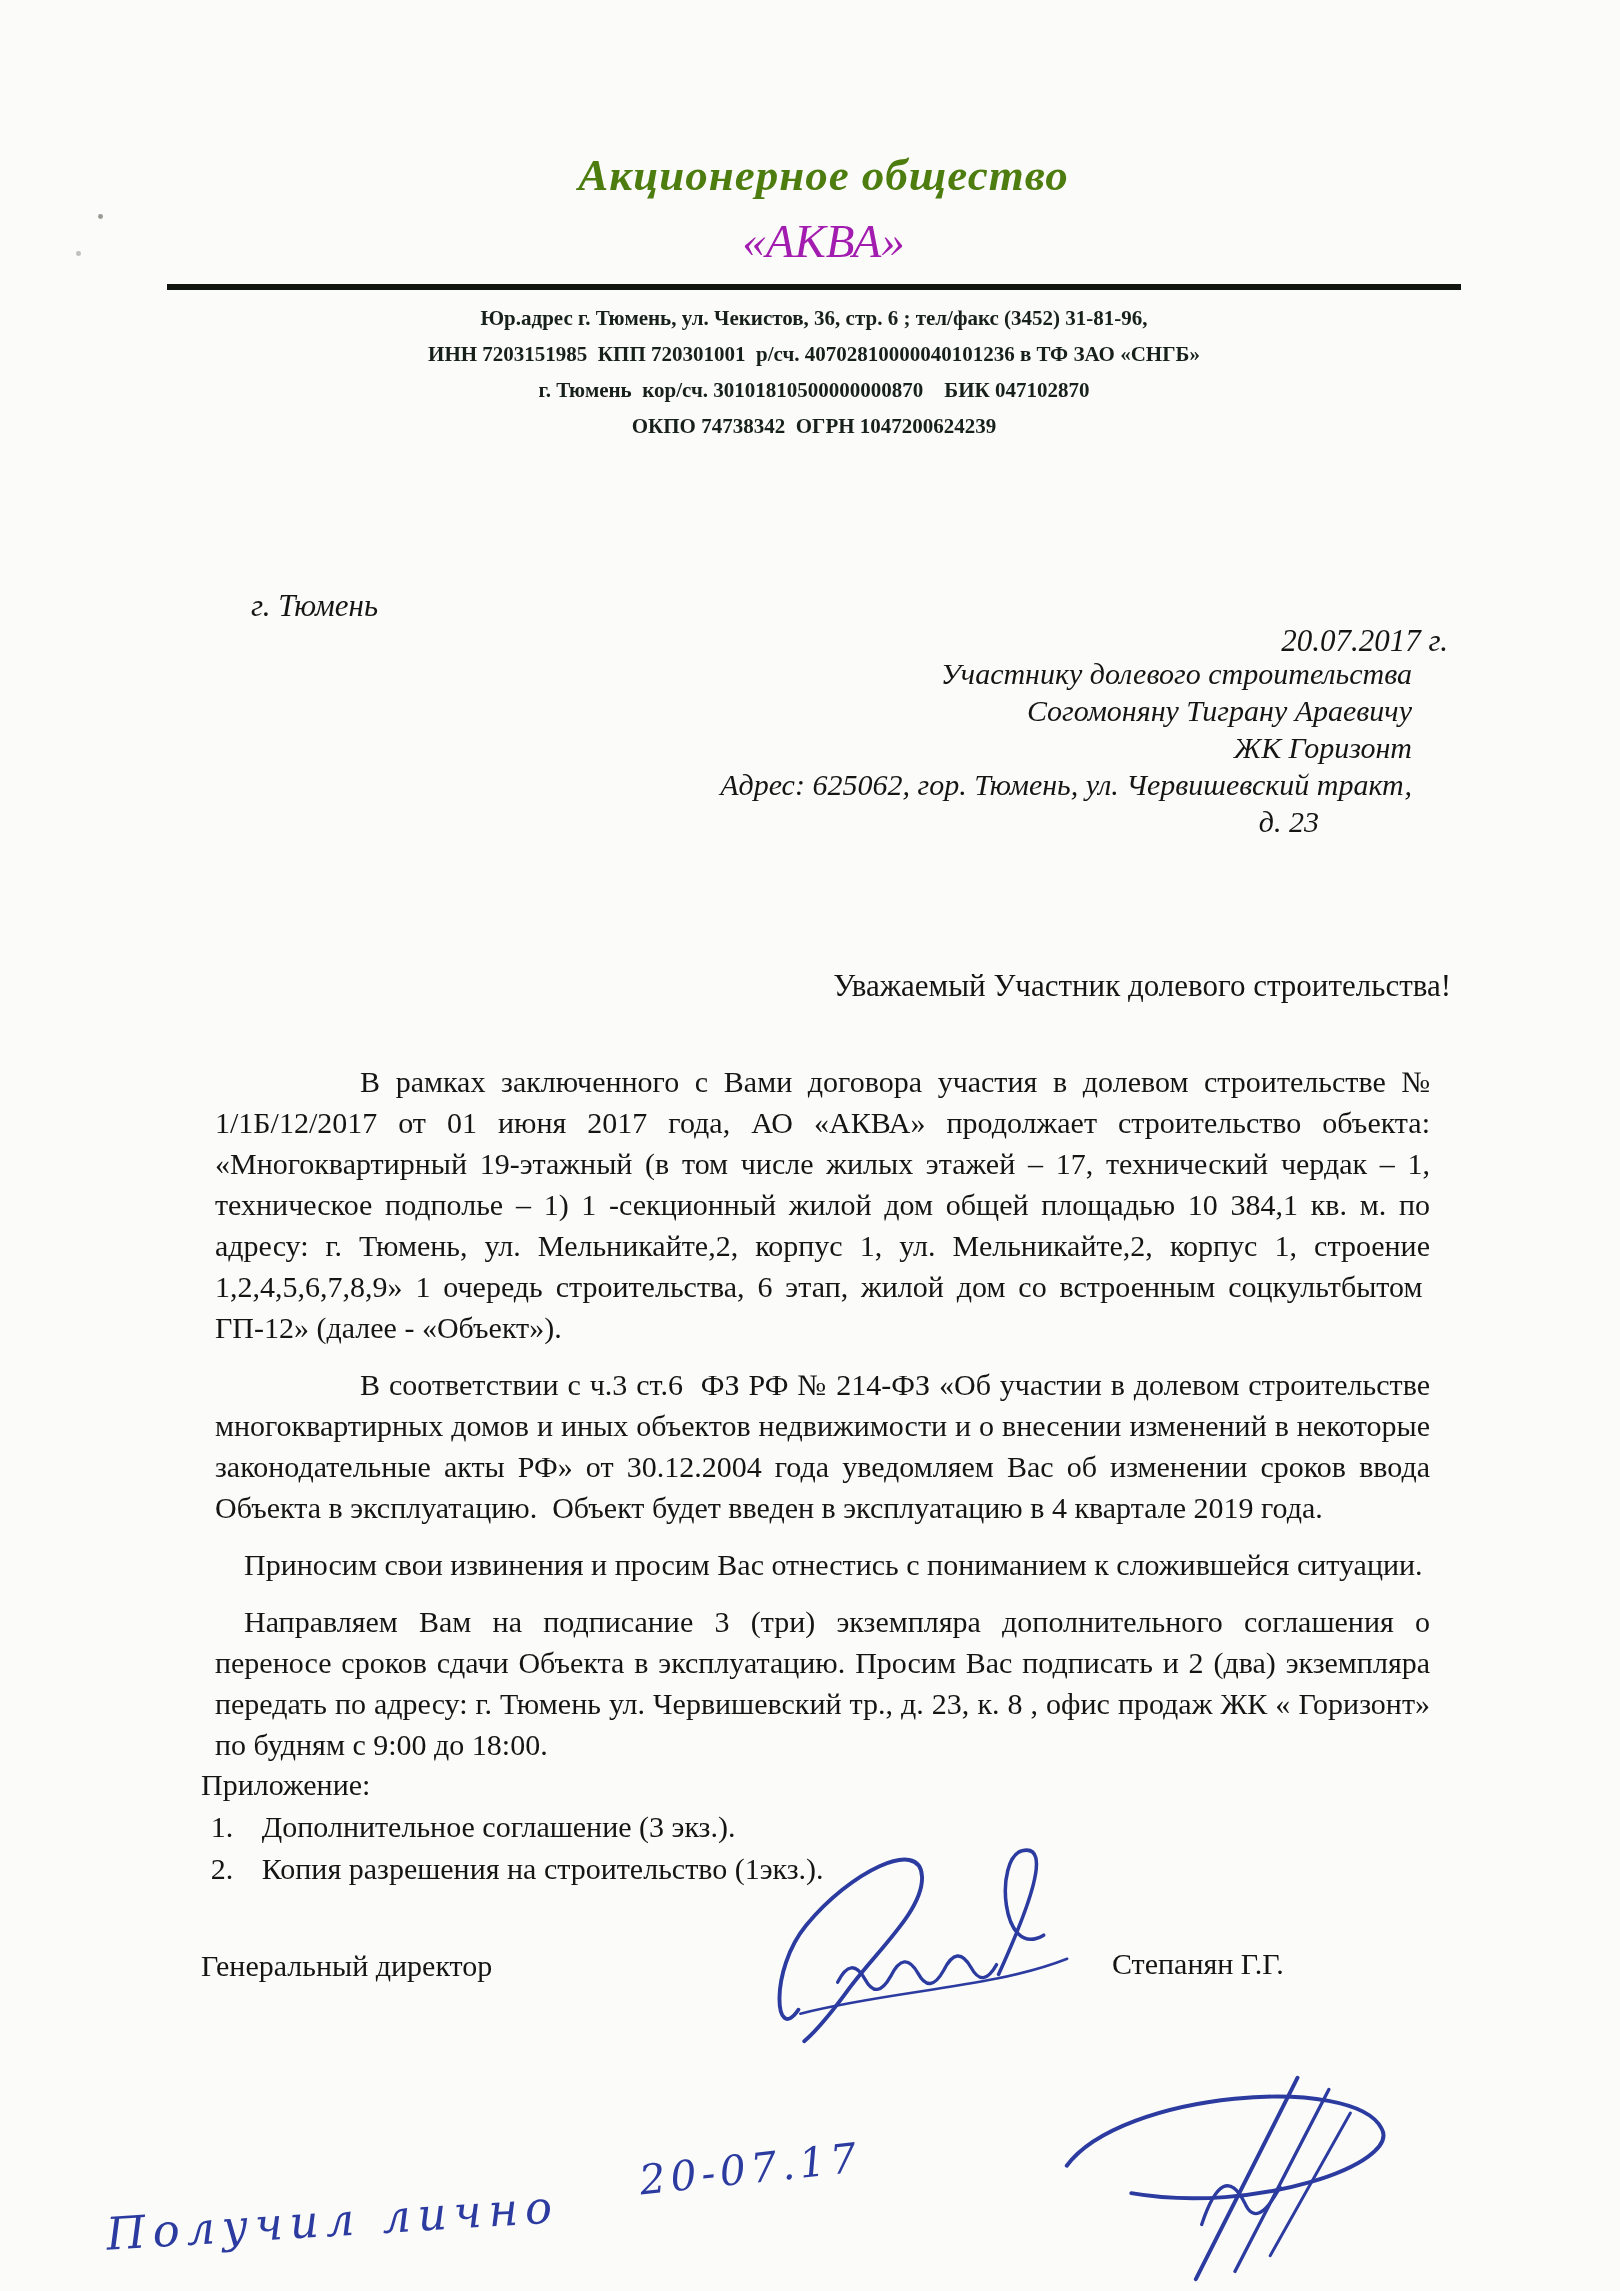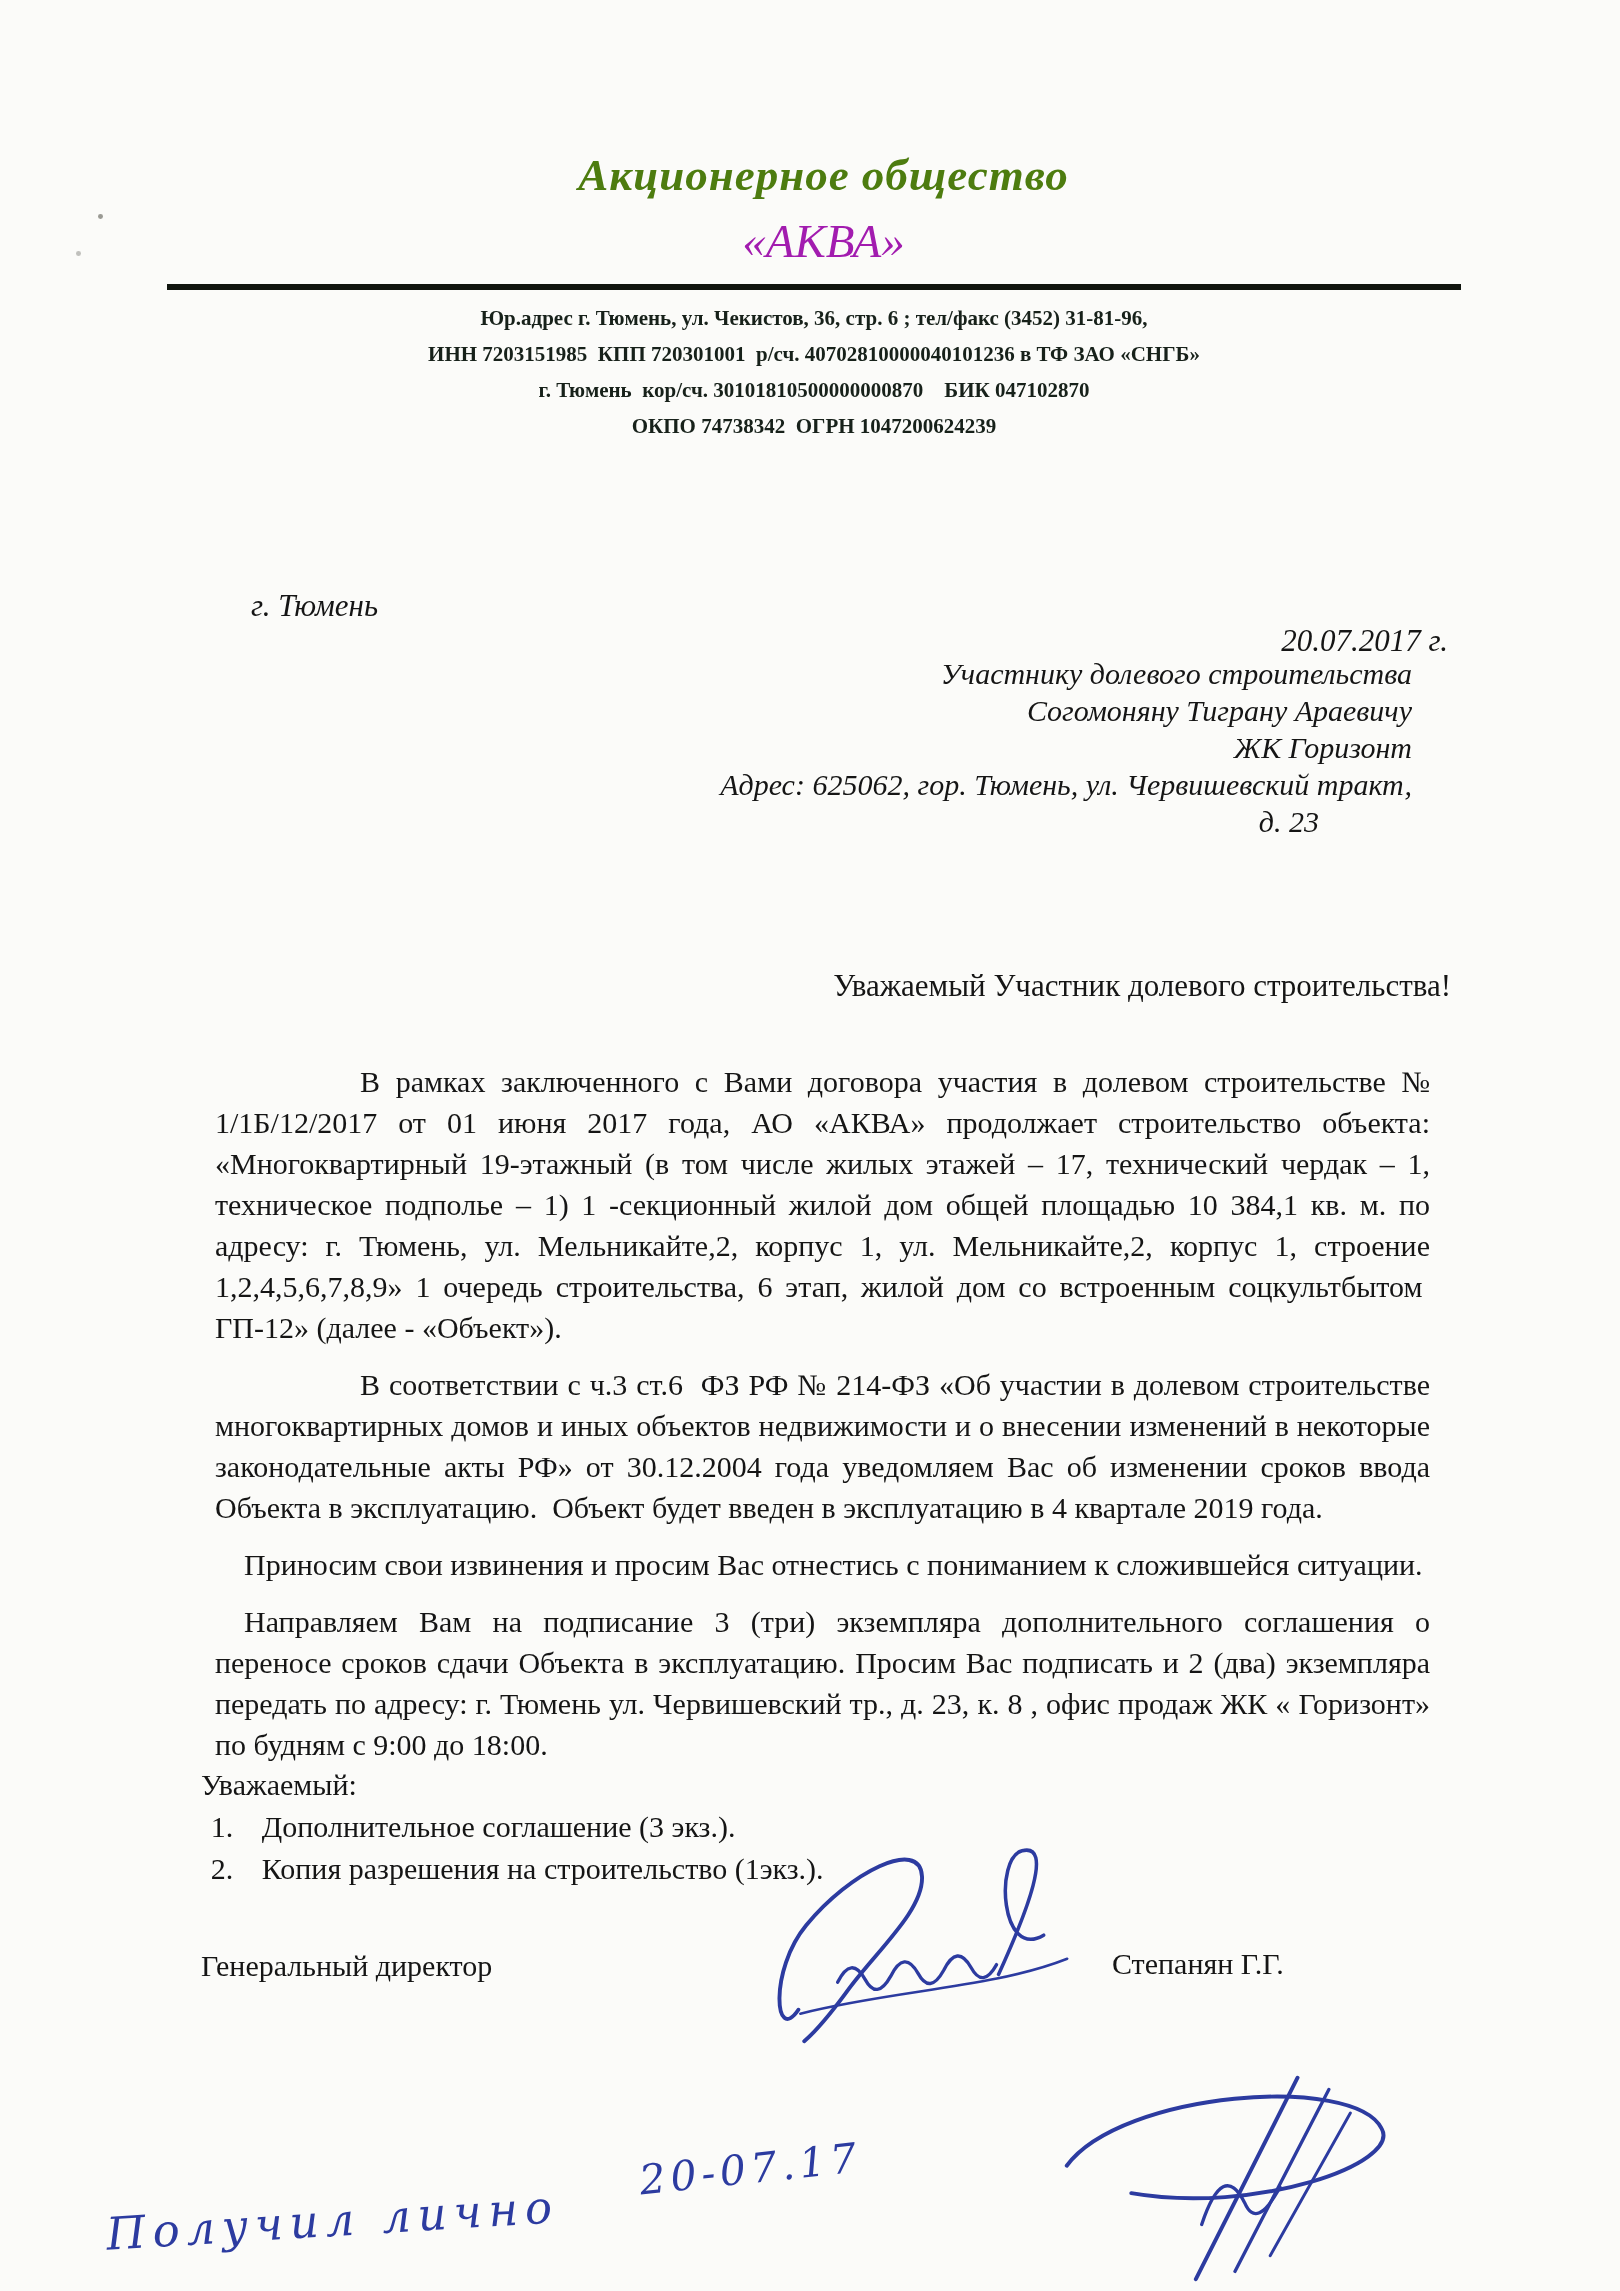--- a/index.html
+++ b/index.html
@@ -116,21 +116,21 @@
   <div class="salutation">Уважаемый Участник долевого строительства!</div>
 
   <div class="body-flow">
     <p class="indent-lg">В рамках заключенного с Вами договора участия в долевом строительстве № 1/1Б/12/2017 от 01 июня 2017 года, АО «АКВА» продолжает строительство объекта: «Многоквартирный 19-этажный (в том числе жилых этажей – 17, технический чердак – 1, техническое подполье – 1) 1 -секционный жилой дом общей площадью 10 384,1 кв. м. по адресу: г. Тюмень, ул. Мельникайте,2, корпус 1, ул. Мельникайте,2, корпус 1, строение 1,2,4,5,6,7,8,9» 1 очередь строительства, 6 этап, жилой дом со встроенным соцкультбытом&nbsp; ГП-12» (далее - «Объект»).</p>
     <p class="indent-lg">В соответствии с ч.3 ст.6&nbsp; ФЗ РФ № 214-ФЗ «Об участии в долевом строительстве многоквартирных домов и иных объектов недвижимости и о внесении изменений в некоторые законодательные акты РФ» от 30.12.2004 года уведомляем Вас об изменении сроков ввода Объекта в эксплуатацию.&nbsp; Объект будет введен в эксплуатацию в 4 квартале 2019 года.</p>
     <p class="indent-sm">Приносим свои извинения и просим Вас отнестись с пониманием к сложившейся ситуации.</p>
     <p class="indent-sm">Направляем Вам на подписание 3 (три) экземпляра дополнительного соглашения о переносе сроков сдачи Объекта в эксплуатацию. Просим Вас подписать и 2 (два) экземпляра передать по адресу: г. Тюмень ул. Червишевский тр., д. 23, к. 8 , офис продаж ЖК « Горизонт» по будням с 9:00 до 18:00.</p>
   </div>
 
   <div class="attachments">
-    <div>Уважаемый:</div>
+    <div>Приложение:</div>
     <div class="attach-item">
       <span class="attach-num">1.</span>
       <span>Дополнительное соглашение (3 экз.).</span>
     </div>
     <div class="attach-item">
       <span class="attach-num">2.</span>
       <span>Копия разрешения на строительство (1экз.).</span>
     </div>
   </div>
 

